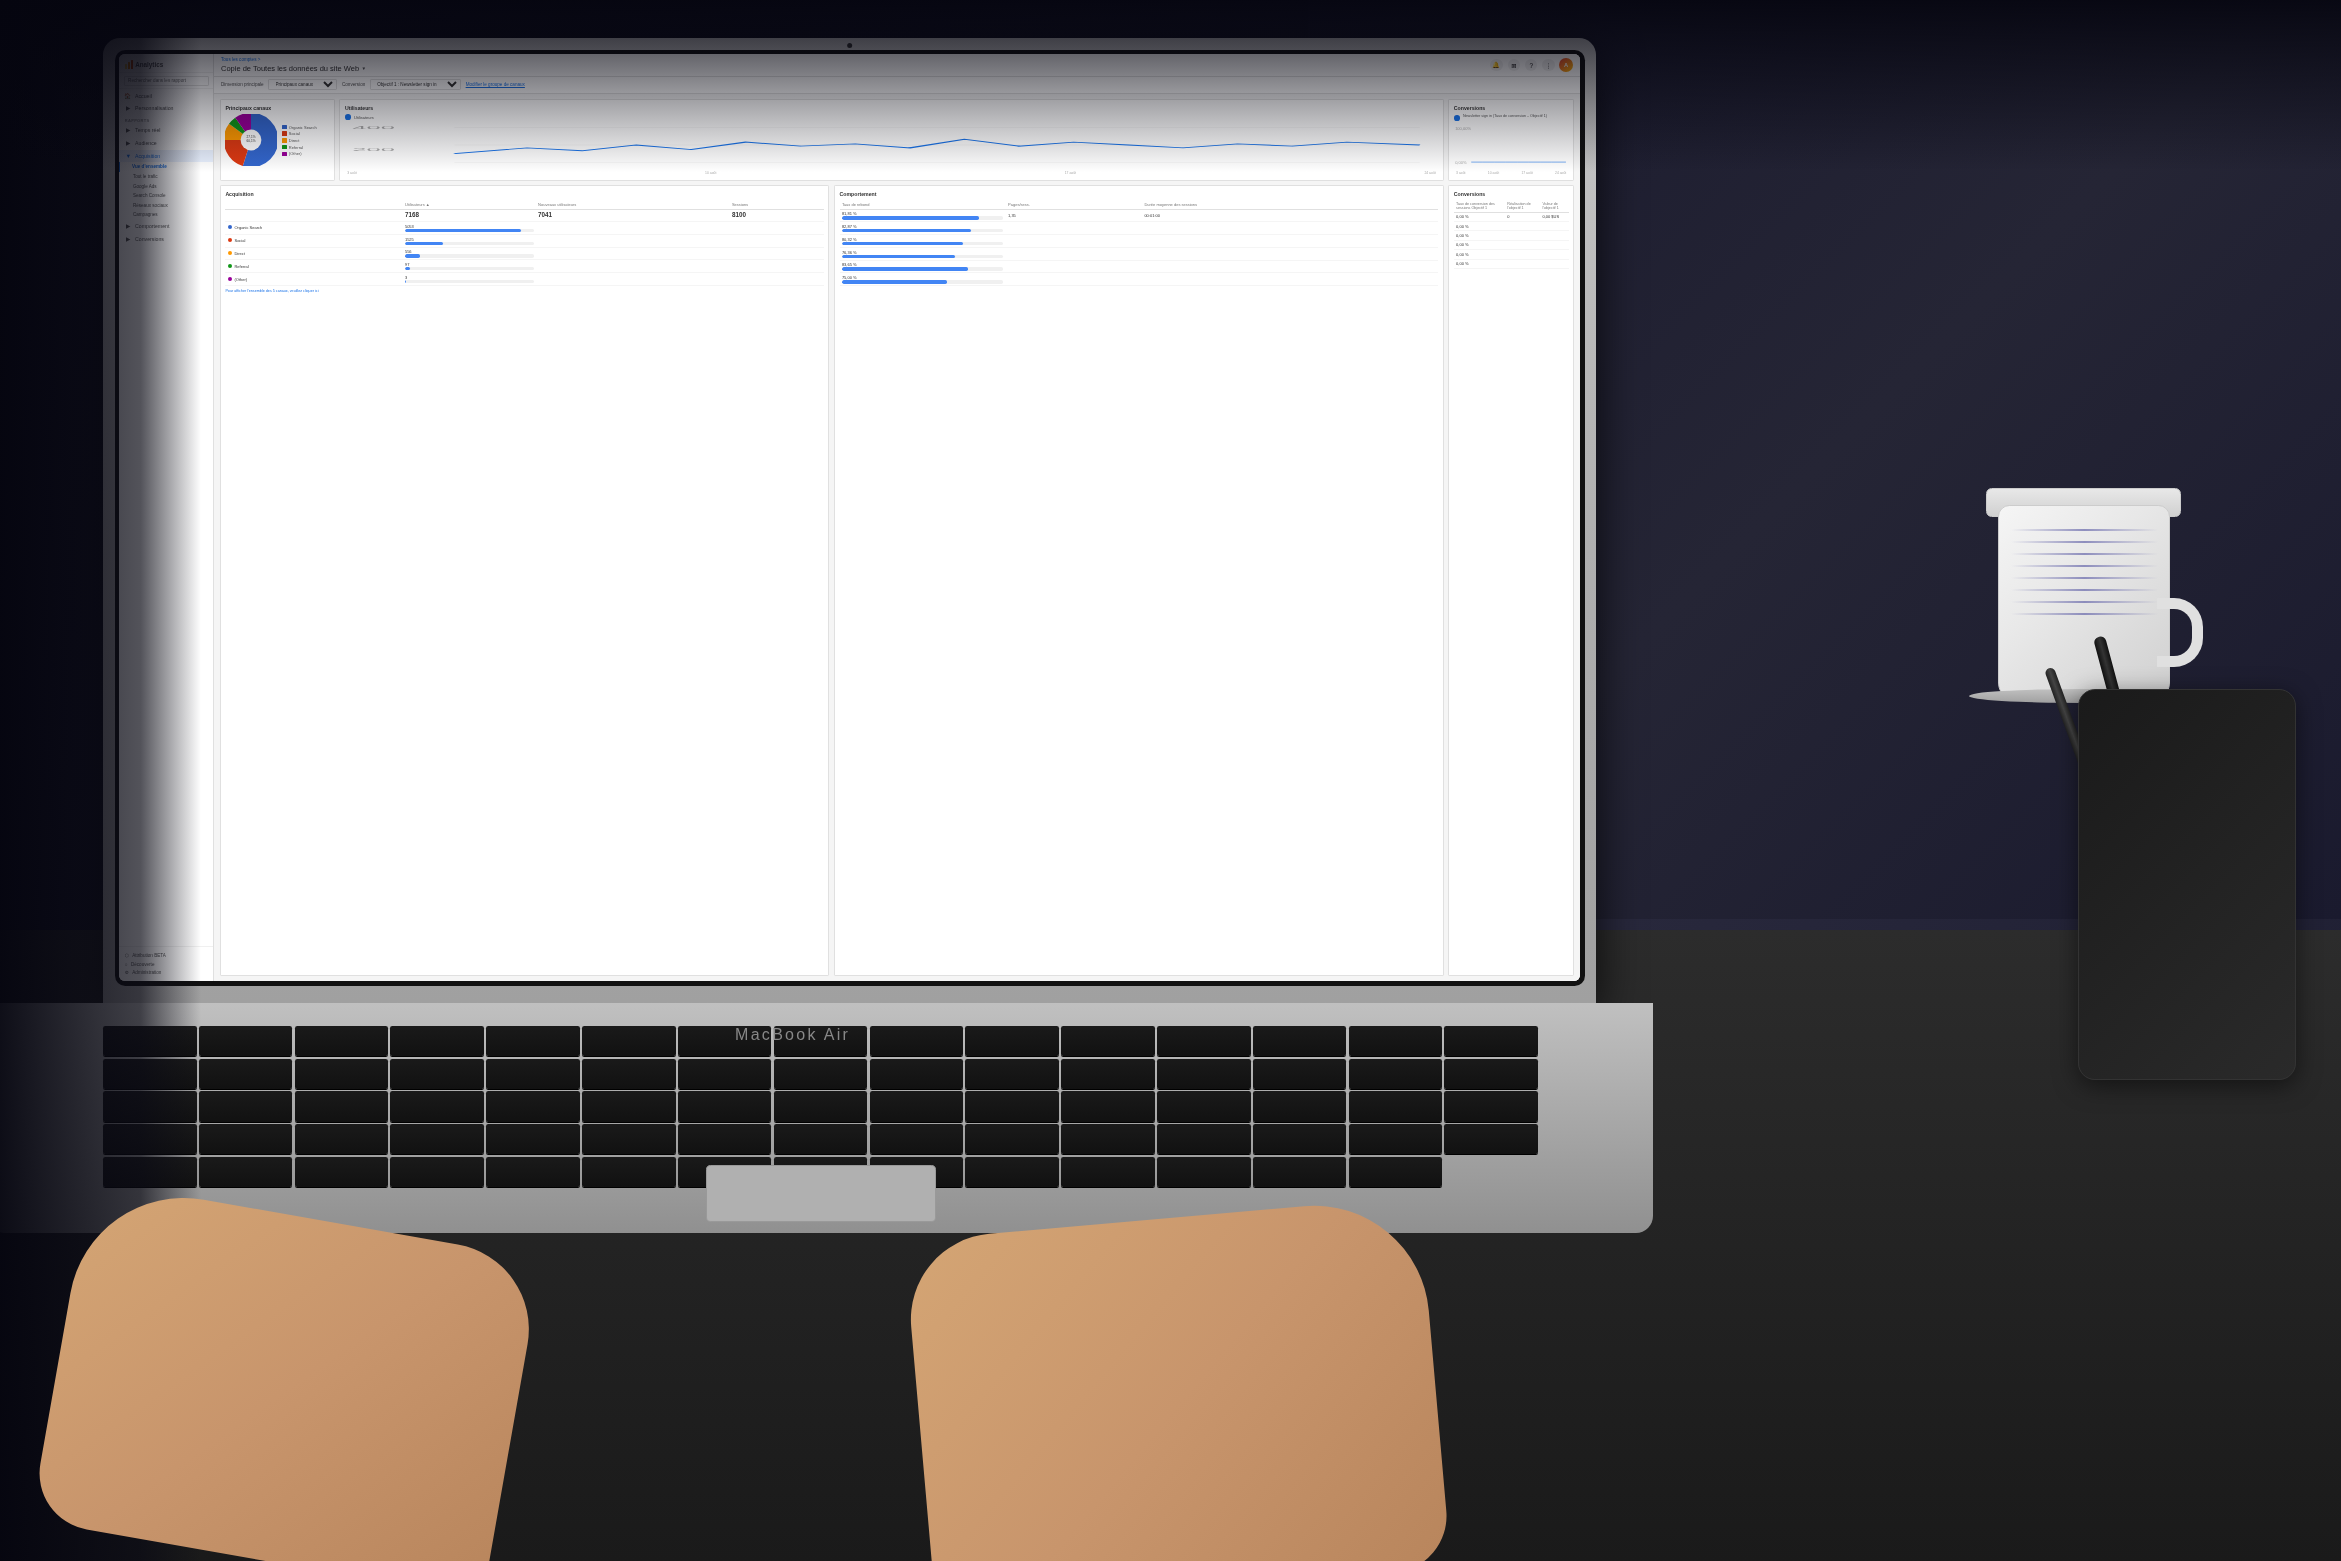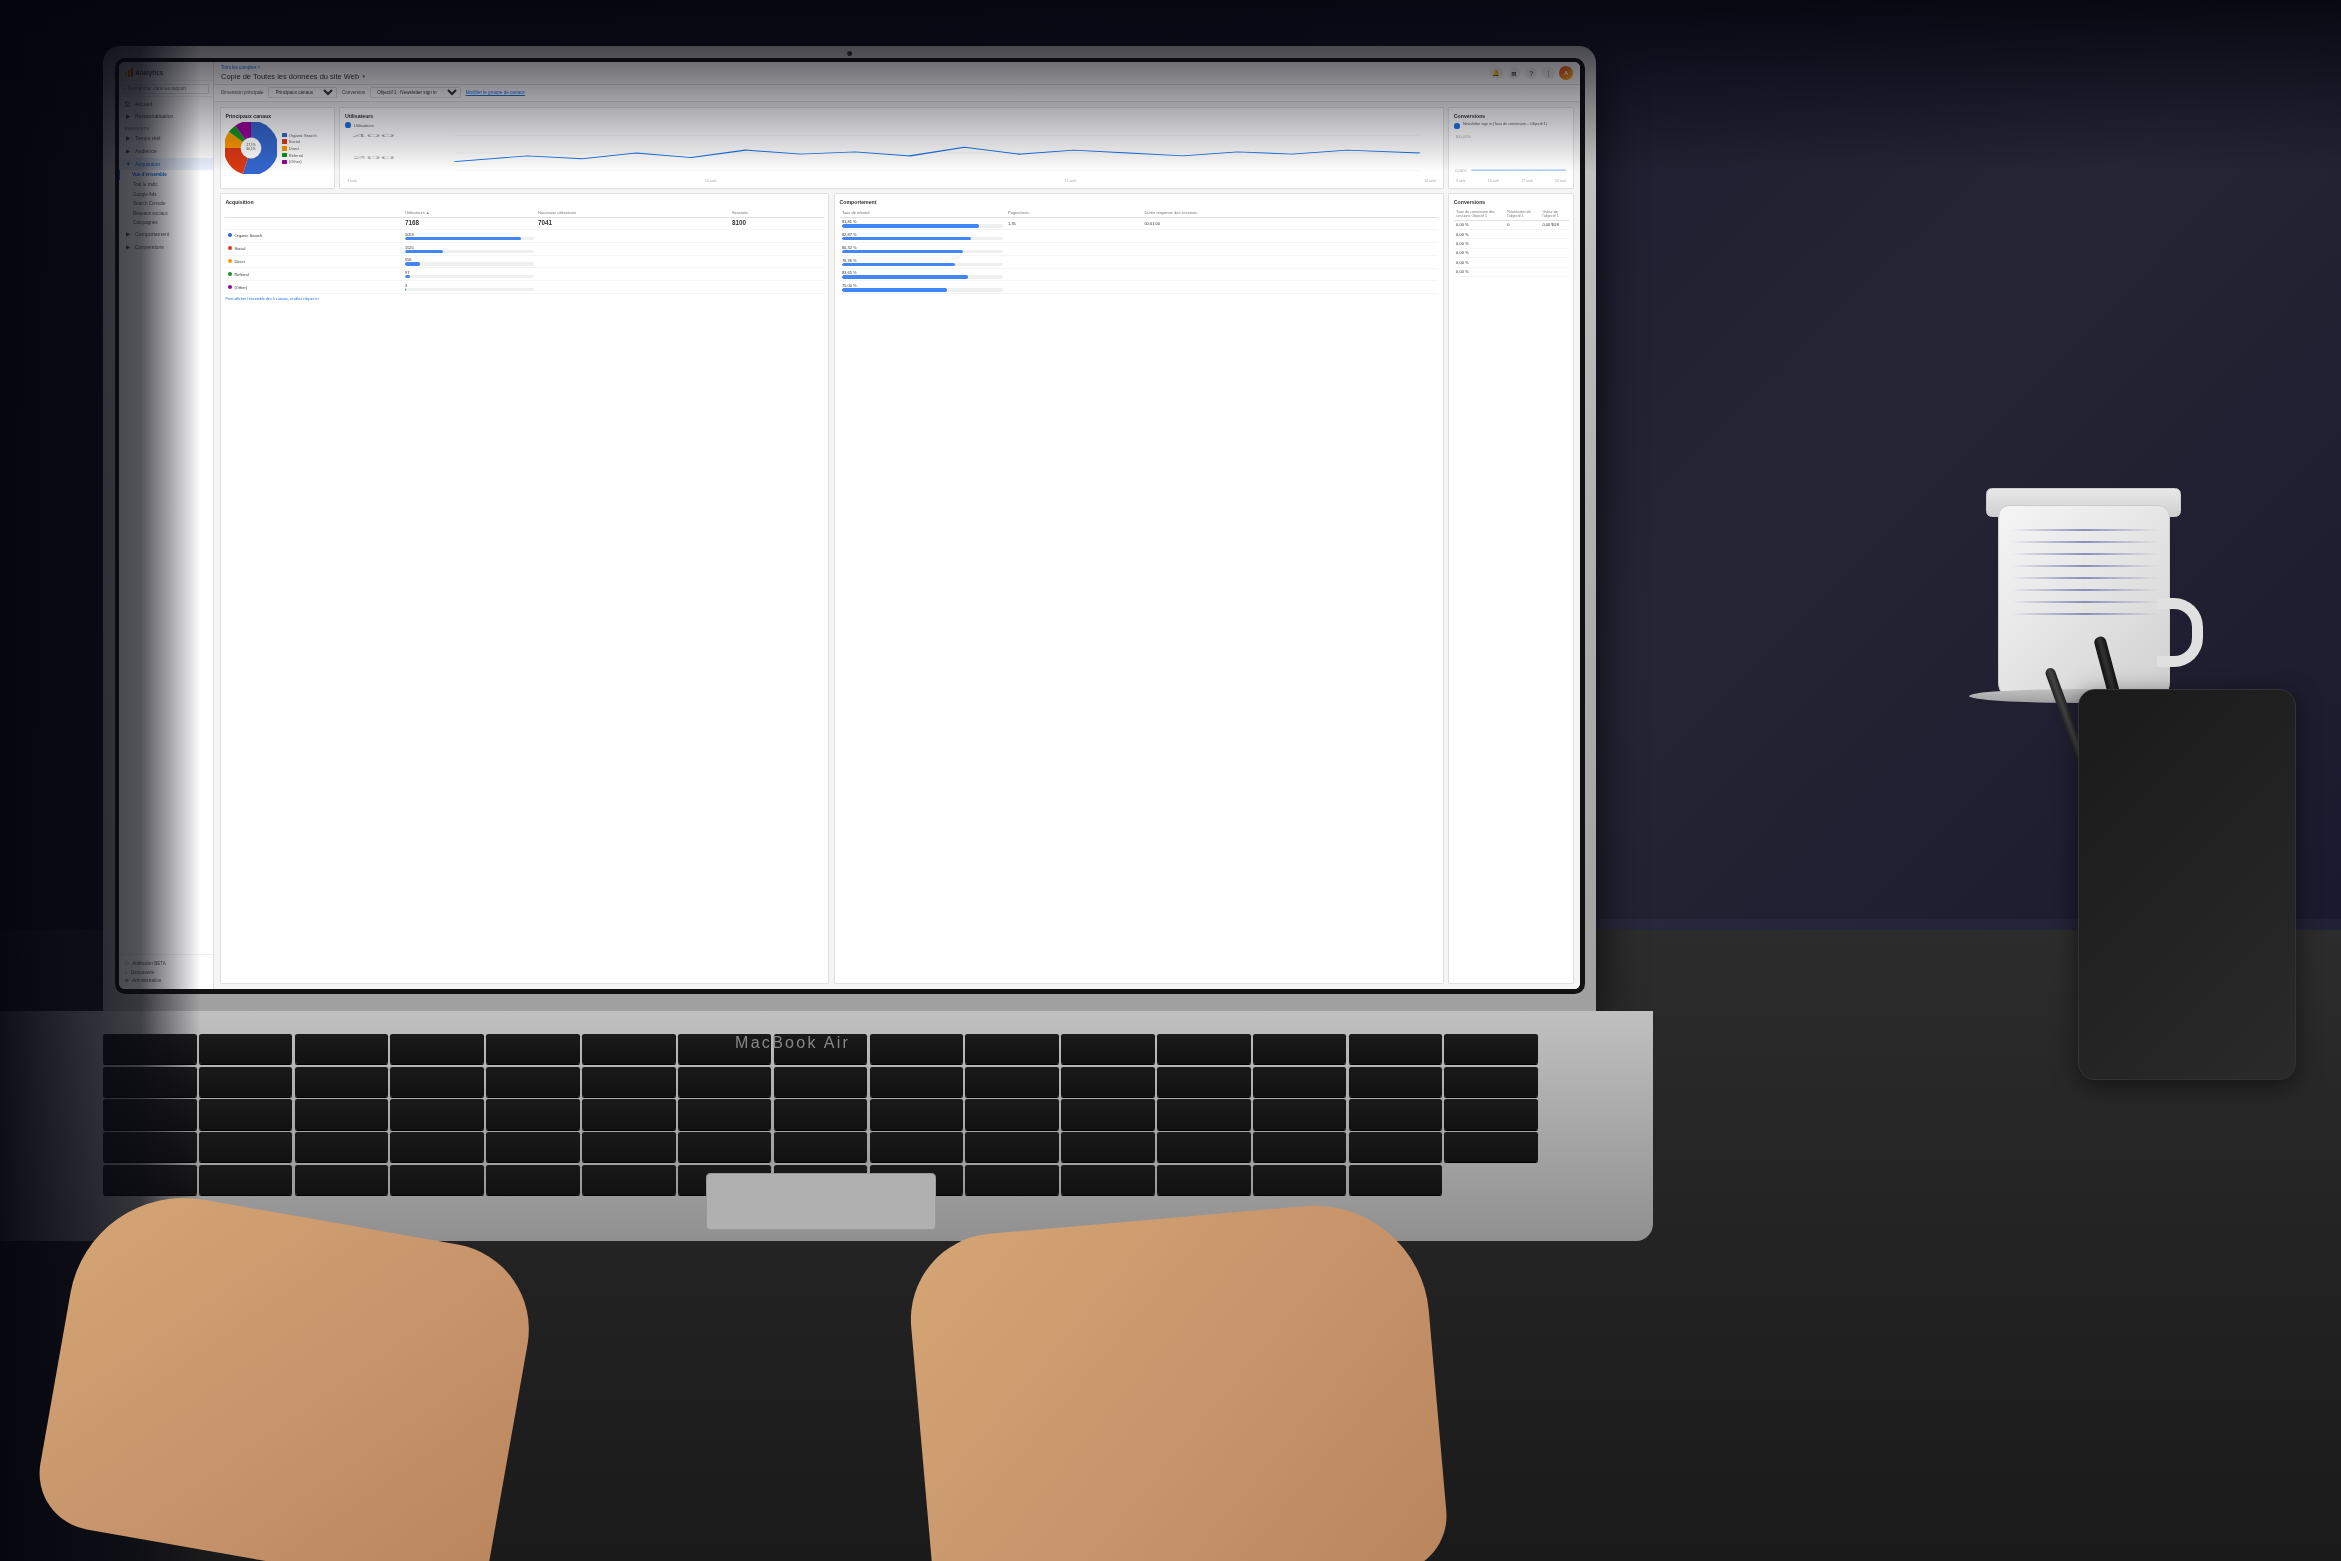--- a/index.html
+++ b/index.html
@@ -25,21 +25,21 @@
       bottom: 0;
       left: 0;
       right: 0;
       height: 632px;
       background: linear-gradient(180deg, #2c2c2c 0%, #1a1a1a 100%);
     }
 
     
     .macbook-wrapper {
       position: absolute;
-      top: 46px;
+      top: 38px;
       left: 103px;
       width: 1665px;
       height: 1149px;
       padding-left: 32px;
     }
 
     
     .macbook-lid {
       position: absolute;
       top: 0;

